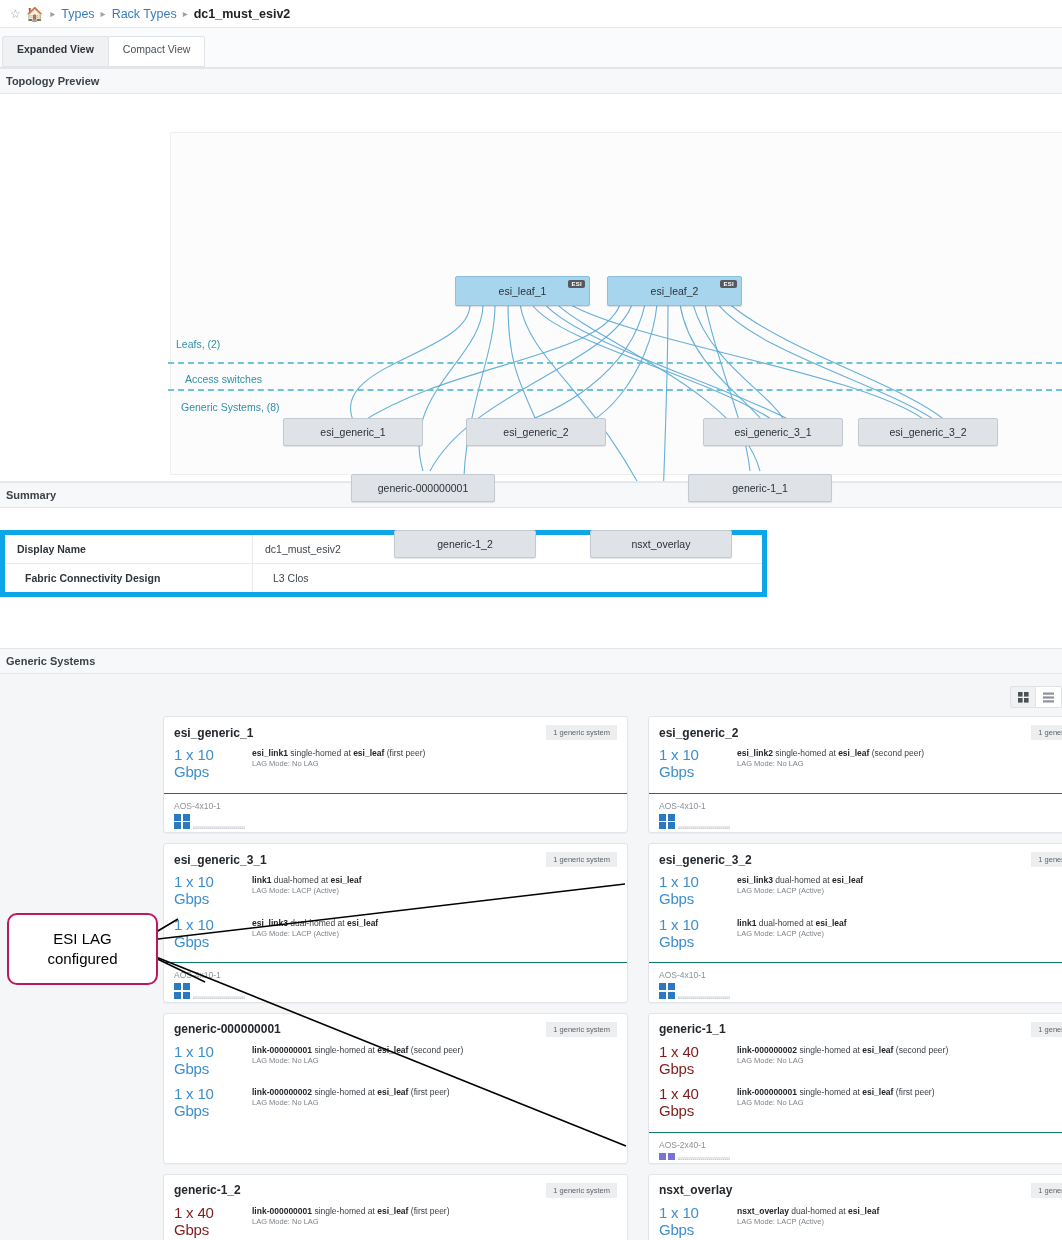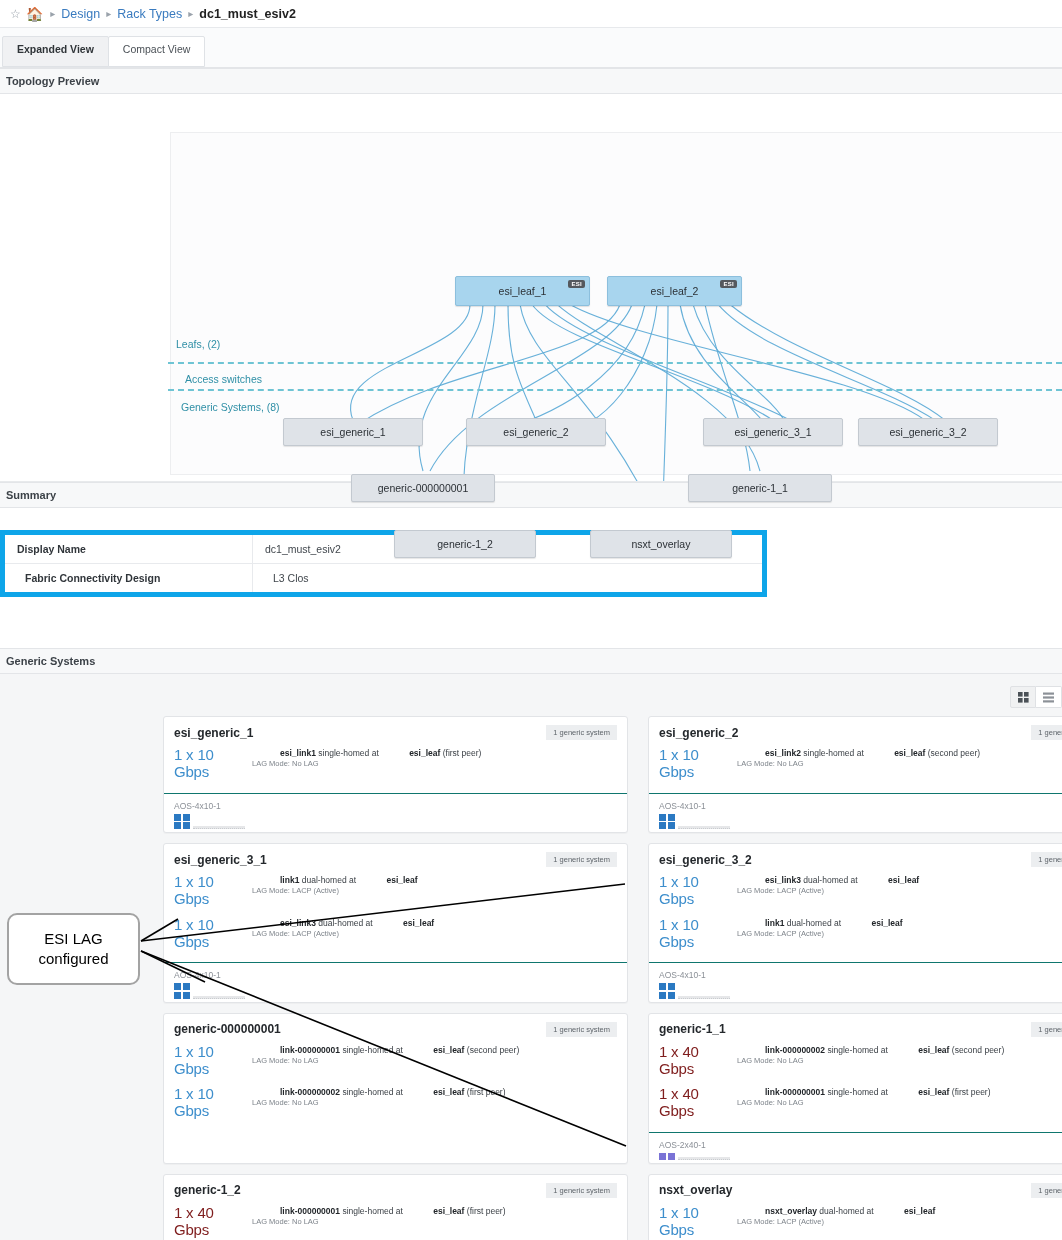--- a/index.html
+++ b/index.html
@@ -127,60 +127,60 @@
   .link-rows{ padding:0 10px 6px 10px; }
   .link-row{ display:flex; align-items:flex-start; padding:2px 0 6px 0; }
   .speed{
     font-size:15px; width:78px; flex:none; line-height:1.15;
     font-weight:400; letter-spacing:-.2px;
   }
   .speed.g10{ color:#3d8ecc; }
   .speed.g40{ color:#7f1d1d; }
   .link-meta{ padding-top:2px; }
   .link-desc{ font-size:8.5px; color:#3b4046; line-height:1.3; }
-  .link-desc b{ font-weight:bold; color:#22262a;margin-left:28px; }
+  .link-desc b{ font-weight:bold; color:#22262a; }
   .lag-mode{ font-size:7.5px; color:#7d838a; line-height:1.3; }
   .card-foot{
     border-top:1px solid #0f766e; padding:7px 10px 3px 10px;
   }
   .aos-label{ font-size:8.5px; color:#8b9097; margin-bottom:3px; }
   .ports{ display:flex; align-items:flex-end; gap:2px; }
   .port-grid{ display:grid; grid-auto-flow:column; gap:1.5px; }
   .port-grid.rows2{ grid-template-rows:repeat(2, 7px); }
   .port-grid.rows1{ grid-template-rows:7px; }
   .port{ width:7px; height:7px; }
   .port.blue{ background:#2b79c2; }
   .port.purple{ background:#7a73d6; }
   .port-rail{
     height:3px; background:#e6e7e9; width:52px; margin-left:1px;
     border-bottom:1px dotted #c9ccd0;
   }
 
   
   .callout{
-    position:absolute; left:7px; top:913px; width:133px; height:72px;
-    border:2px solid #a3a3a3; border-radius:10px; background:#fff;
+    position:absolute; left:7px; top:913px; width:151px; height:72px;
+    border:2px solid #be185d; border-radius:10px; background:#fff;
     display:flex; align-items:center; justify-content:center;
     text-align:center; font-size:15px; color:#000; line-height:1.35;
     z-index:30;
   }
   svg.anno{
     position:absolute; left:0; top:0; width:1062px; height:1240px;
     pointer-events:none; z-index:25;
   }
   svg.anno line{ stroke:#000; stroke-width:1.6; }
 </style>
 </head>
 <body>
 
 <div class="breadcrumb-bar">
   <span class="bc-star">☆</span>
   <span class="bc-home">🏠</span>
   <span class="bc-sep">▸</span>
-  <a class="bc-link" href="#">Design</a>
+  <a class="bc-link" href="#">Types</a>
   <span class="bc-sep">▸</span>
   <a class="bc-link" href="#">Rack Types</a>
   <span class="bc-sep">▸</span>
   <span class="bc-current">dc1_must_esiv2</span>
 </div>
 
 <div class="view-tabs">
   <div class="view-tab active">Expanded View</div>
   <div class="view-tab">Compact View</div>
 </div>

